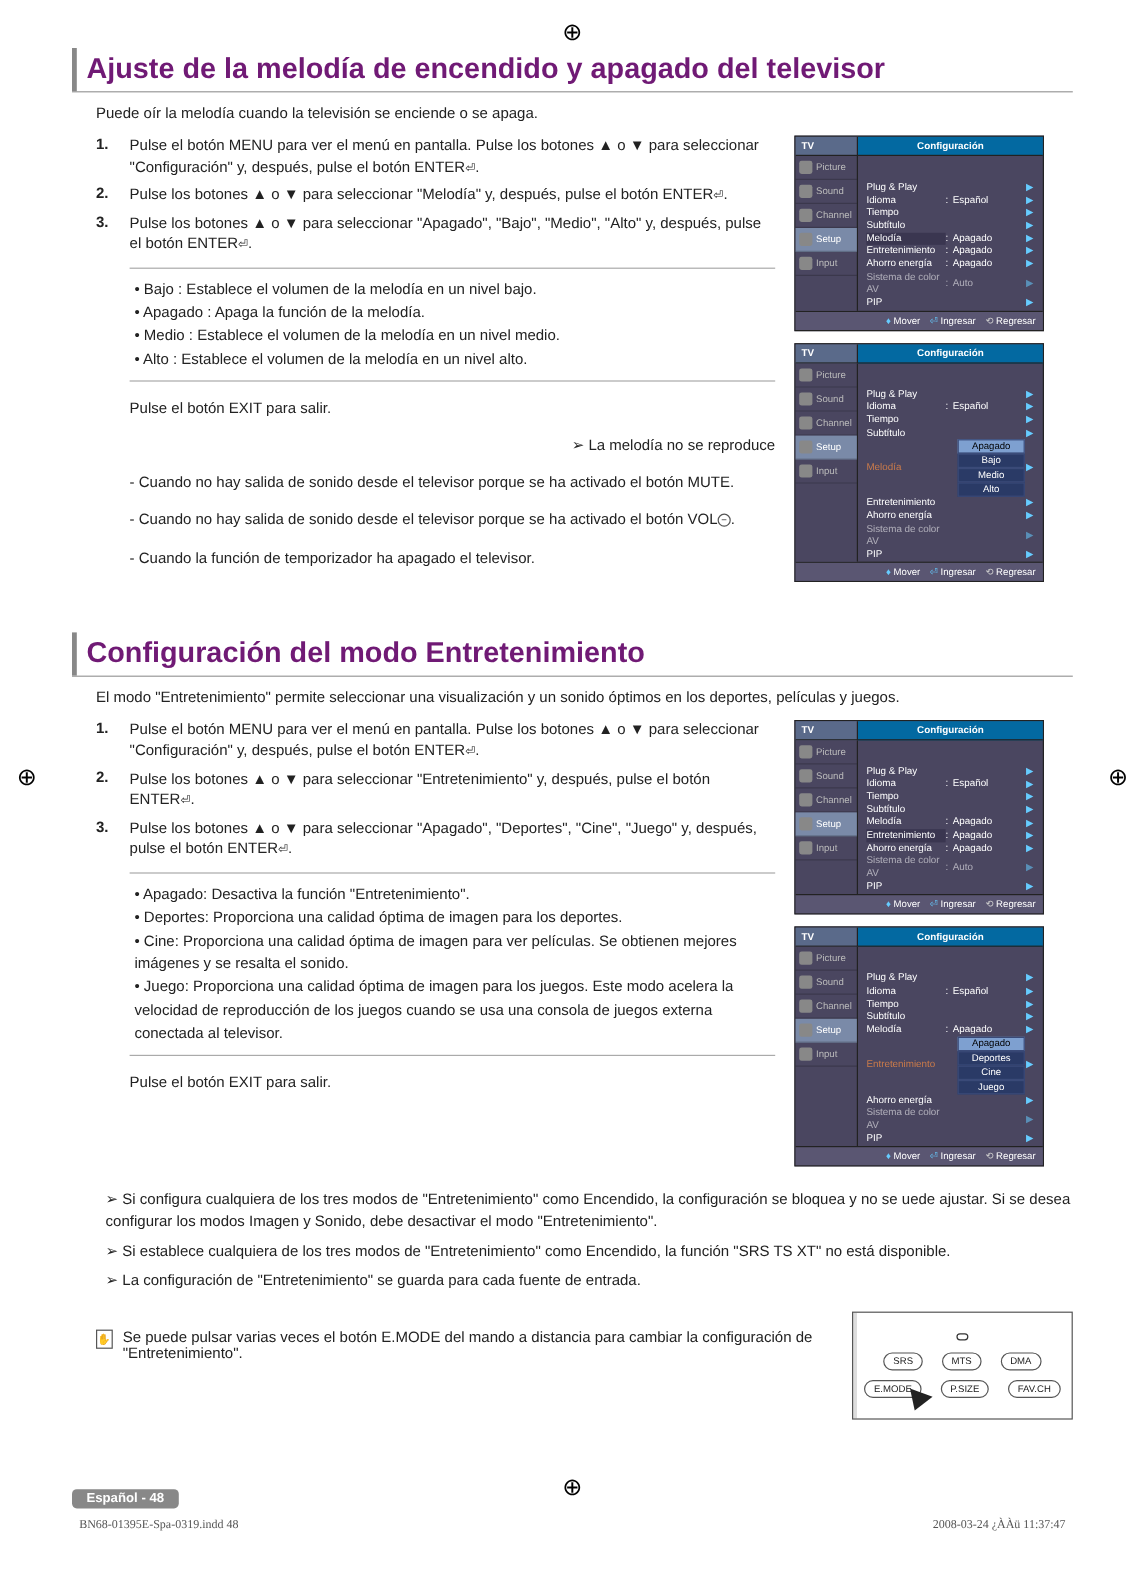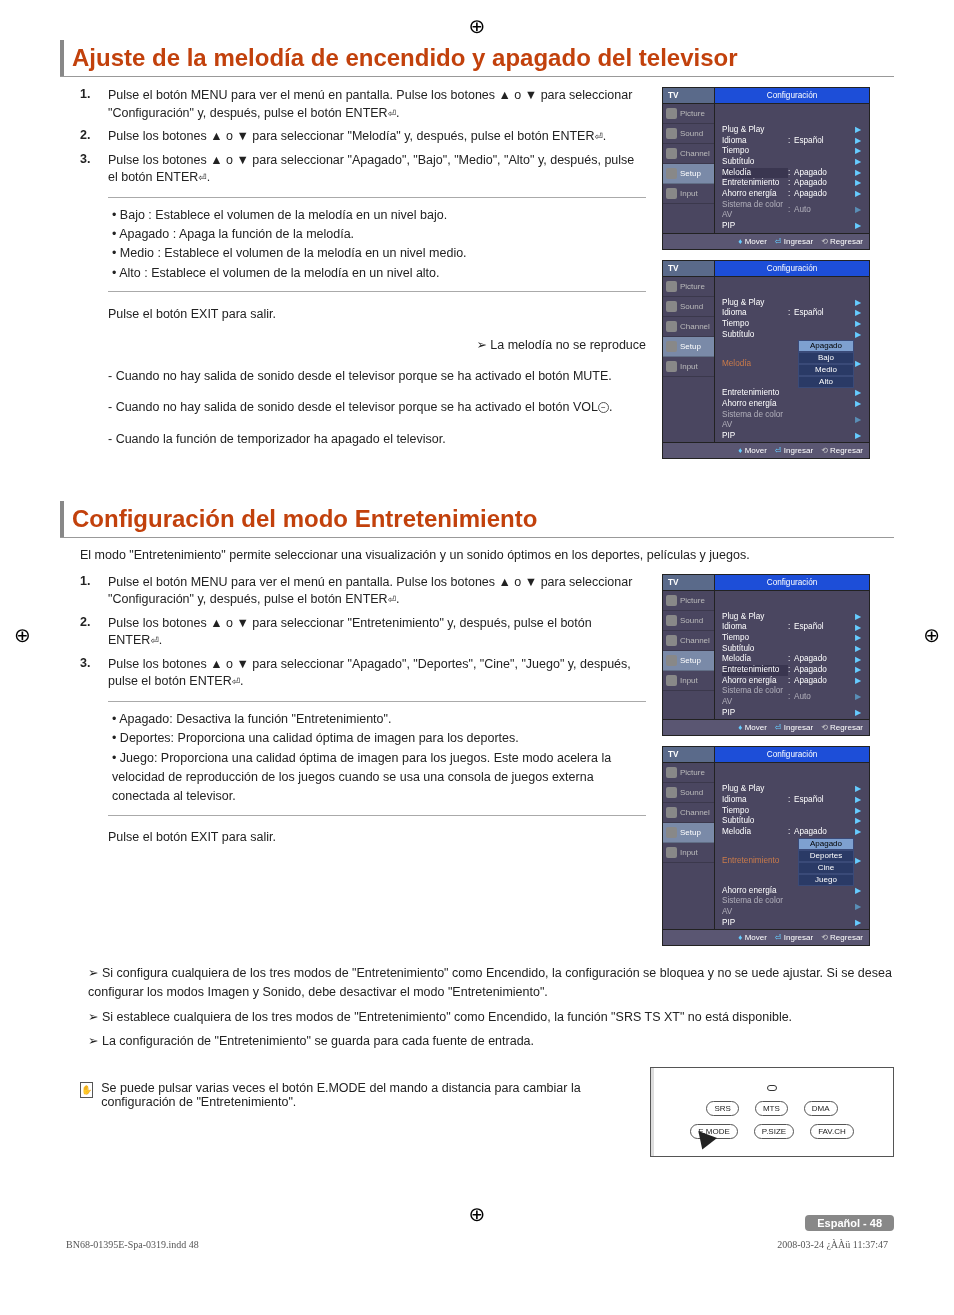--- a/index.html
+++ b/index.html
@@ -33,21 +33,21 @@
     margin-bottom: 10px;
   }
   .heading-accent {
     width: 4px;
     background: #888;
     margin-right: 8px;
   }
   .heading-text {
     font-size: 24px;
     font-weight: bold;
-    color: #c2410c;
+    color: #701a75;
     padding: 4px 0;
   }
   .intro {
     font-size: 12.5px;
     margin: 8px 0 12px 0;
     padding-left: 20px;
   }
   .cols {
     display: flex;
     gap: 16px;
@@ -94,23 +94,23 @@
     color:#fff;
     font-weight:bold;
     width: 52px;
     padding: 3px 5px;
     border-right:1px solid #222;
     border-bottom:1px solid #222;
   }
   .osd-title {
     flex:1;
     text-align:center;
-    font-weight:normal;
+    font-weight:bold;
     padding:3px 4px;
-    background: #1d4ed8;
+    background: #0369a1;
     border-bottom:1px solid #222;
   }
   .osd-body { display:flex; min-height:110px;justify-content:space-between; }
   .osd-tabs {
     width:52px;
     background:#4a4660;
     display:flex; flex-direction:column;
     border-right:1px solid #222;
   }
   .osd-tab {
@@ -160,21 +160,21 @@
     background:#5a5672; padding:3px 6px; font-size:8px; color:#fff;
     border-top:1px solid #222;
   }
   .osd-footer span::before { content:""; }
   .osd-footer .m::before { content:"♦ "; color:#6cf; }
   .osd-footer .e::before { content:"⏎ "; color:#6cf; }
   .osd-footer .r::before { content:"⟲ "; color:#ccc; }
 
   
   .remote {
-    width:244px; height:90px; border:1px solid #555;
+    width:184px; height:90px; border:1px solid #555;
     display:flex; align-items:center; justify-content:center;
     position:relative;
     background: repeating-linear-gradient(90deg,#ddd 0,#ddd 3px,#fff 3px,#fff 100%);
   }
   .remote-inner {
     width: 170px; display:flex; flex-direction:column; gap:8px; align-items:center;
   }
   .remote-row-buttons { display:flex; gap:16px; }
   .rbtn {
     border:1px solid #555; border-radius:10px;
@@ -182,21 +182,21 @@
   }
   .remote-arrow {
     position:absolute; left:44px; bottom:6px; width:0; height:0;
     border-left:10px solid transparent; border-right:10px solid transparent;
     border-top:16px solid #222;
     transform: rotate(20deg);
   }
   .led { width:10px;height:6px;border:1px solid #333;border-radius:3px; margin-bottom:2px; }
 
   .page-num {
-    text-align:right; margin-top:60px; font-size:11px;
+    text-align:left; margin-top:60px; font-size:11px;
   }
   .page-num span {
     background:#888; color:#fff; padding:2px 12px; border-radius:4px; font-weight:bold;
   }
   .footer-line {
     display:flex; justify-content:space-between;
     font-size:10px; color:#555; margin-top:10px; padding:0 6px;
     font-family: "Times New Roman", serif;
   }
   .enter-g { font-size:10px; }
@@ -209,20 +209,21 @@
 
   <div class="reg-mark reg-top">⊕</div>
   <div class="reg-mark reg-left">⊕</div>
   <div class="reg-mark reg-right">⊕</div>
 
   <div class="section">
     <div class="heading-bar">
       <div class="heading-accent"></div>
       <div class="heading-text">Ajuste de la melodía de encendido y apagado del televisor</div>
     </div>
+    <p class="intro">Puede oír la melodía cuando la televisión se enciende o se apaga.</p>
     <div class="cols">
       <div class="left-col">
         <ol class="steps">
           <li>
             <span class="num">1.</span>
             <span class="txt">
               <span>Pulse el botón </span><span class="b">MENU</span><span> para ver el menú en pantalla.
 Pulse los botones ▲ o ▼ para seleccionar "Configuración" y, después, pulse el botón </span><span class="b">ENTER</span><span class="enter-g">⏎</span><span>.</span>
             </span>
           </li>
@@ -452,20 +453,21 @@
           <li>
             <span class="num">3.</span>
             <span class="txt">
               <span>Pulse los botones ▲ o ▼ para seleccionar "Apagado", "Deportes", "Cine", "Juego" y, después, pulse el botón </span><span class="b">ENTER</span><span class="enter-g">⏎</span><span>.</span>
             </span>
           </li>
         </ol>
         <div class="sub-box">
           <div class="dot"><span class="b">Apagado</span><span>: Desactiva la función "Entretenimiento".</span></div>
           <div class="dot"><span class="b">Deportes</span><span>: Proporciona una calidad óptima de imagen para los deportes.</span></div>
+          <div class="dot"><span class="b">Cine</span><span>: Proporciona una calidad óptima de imagen para ver películas. Se obtienen mejores imágenes y se resalta el sonido.</span></div>
           <div class="dot"><span class="b">Juego</span><span>: Proporciona una calidad óptima de imagen para los juegos. Este modo acelera la velocidad de reproducción de los juegos cuando se usa una consola de juegos externa conectada al televisor.</span></div>
         </div>
         <div class="after-box">
           <p><span>Pulse el botón </span><span class="b">EXIT</span><span> para salir.</span></p>
         </div>
       </div>
       <div class="right-col">
         <div class="osd" id="osd3">
             <div class="osd-title-row">
               <div class="osd-tv">TV</div>

